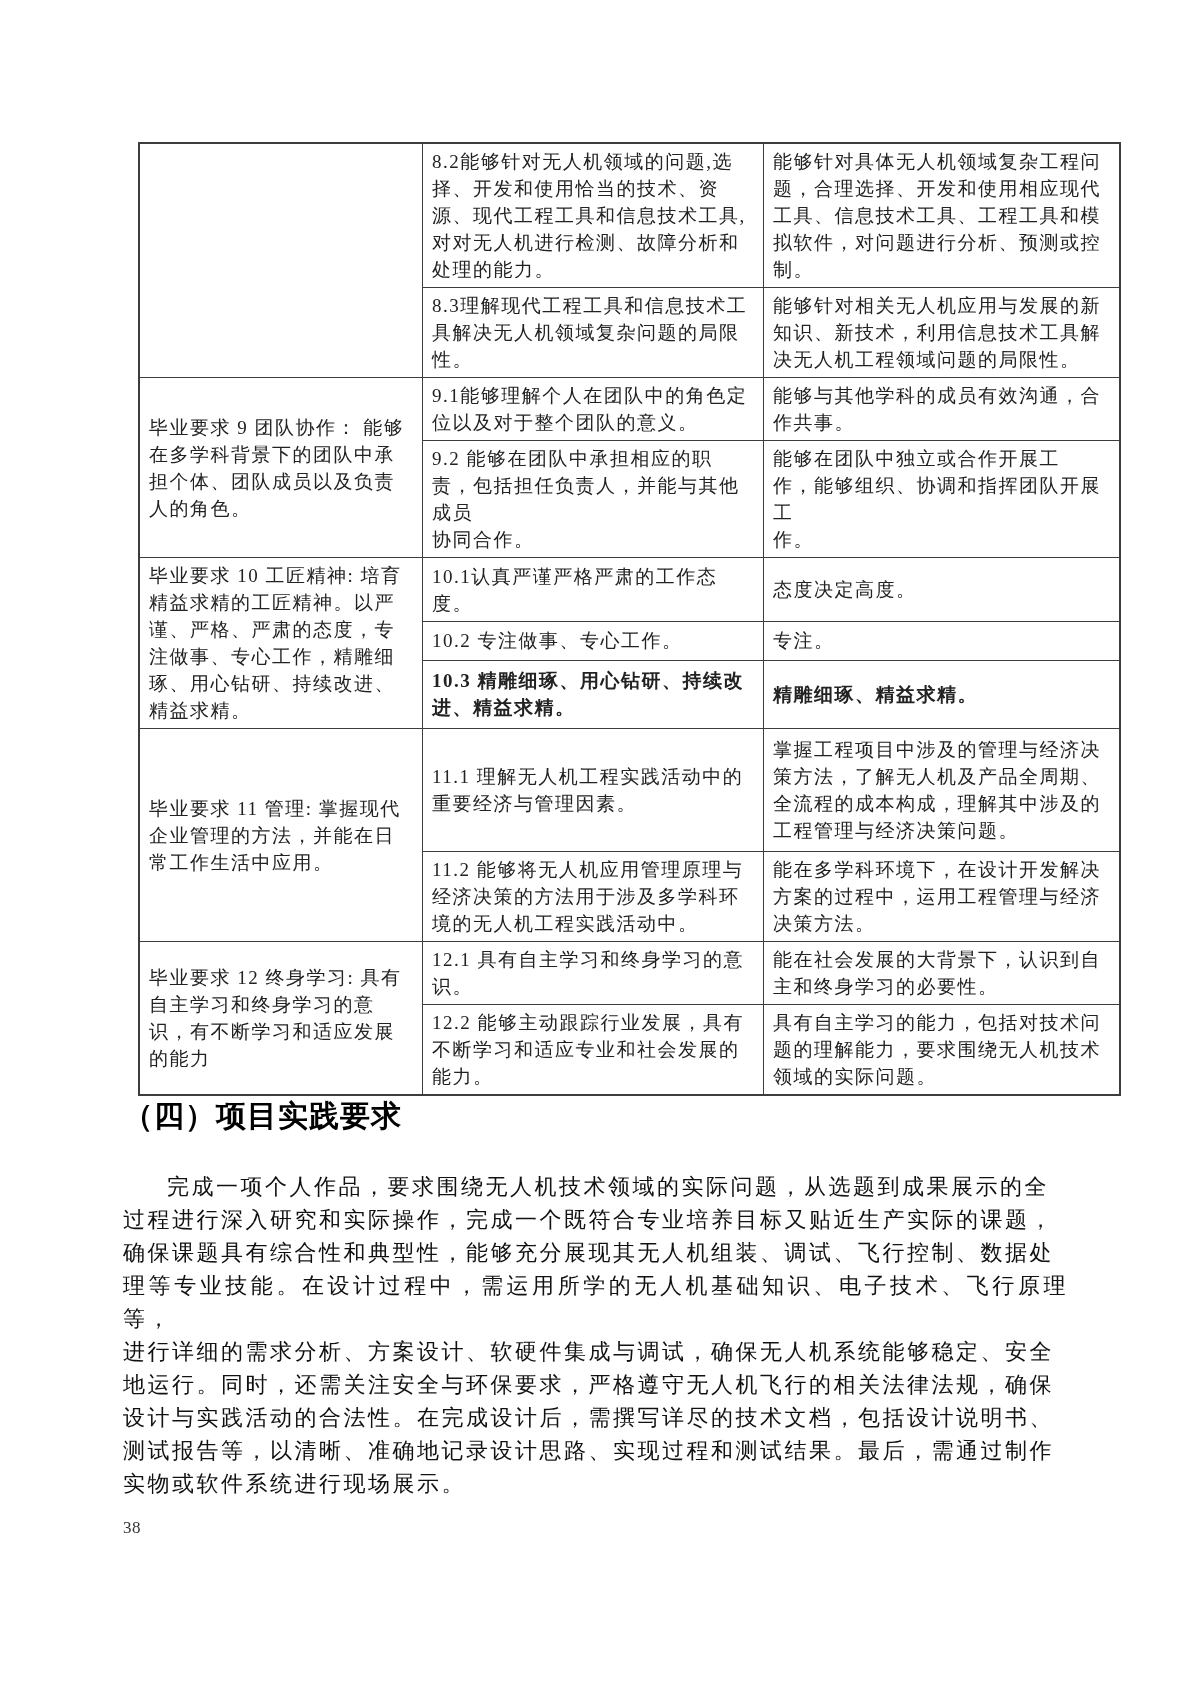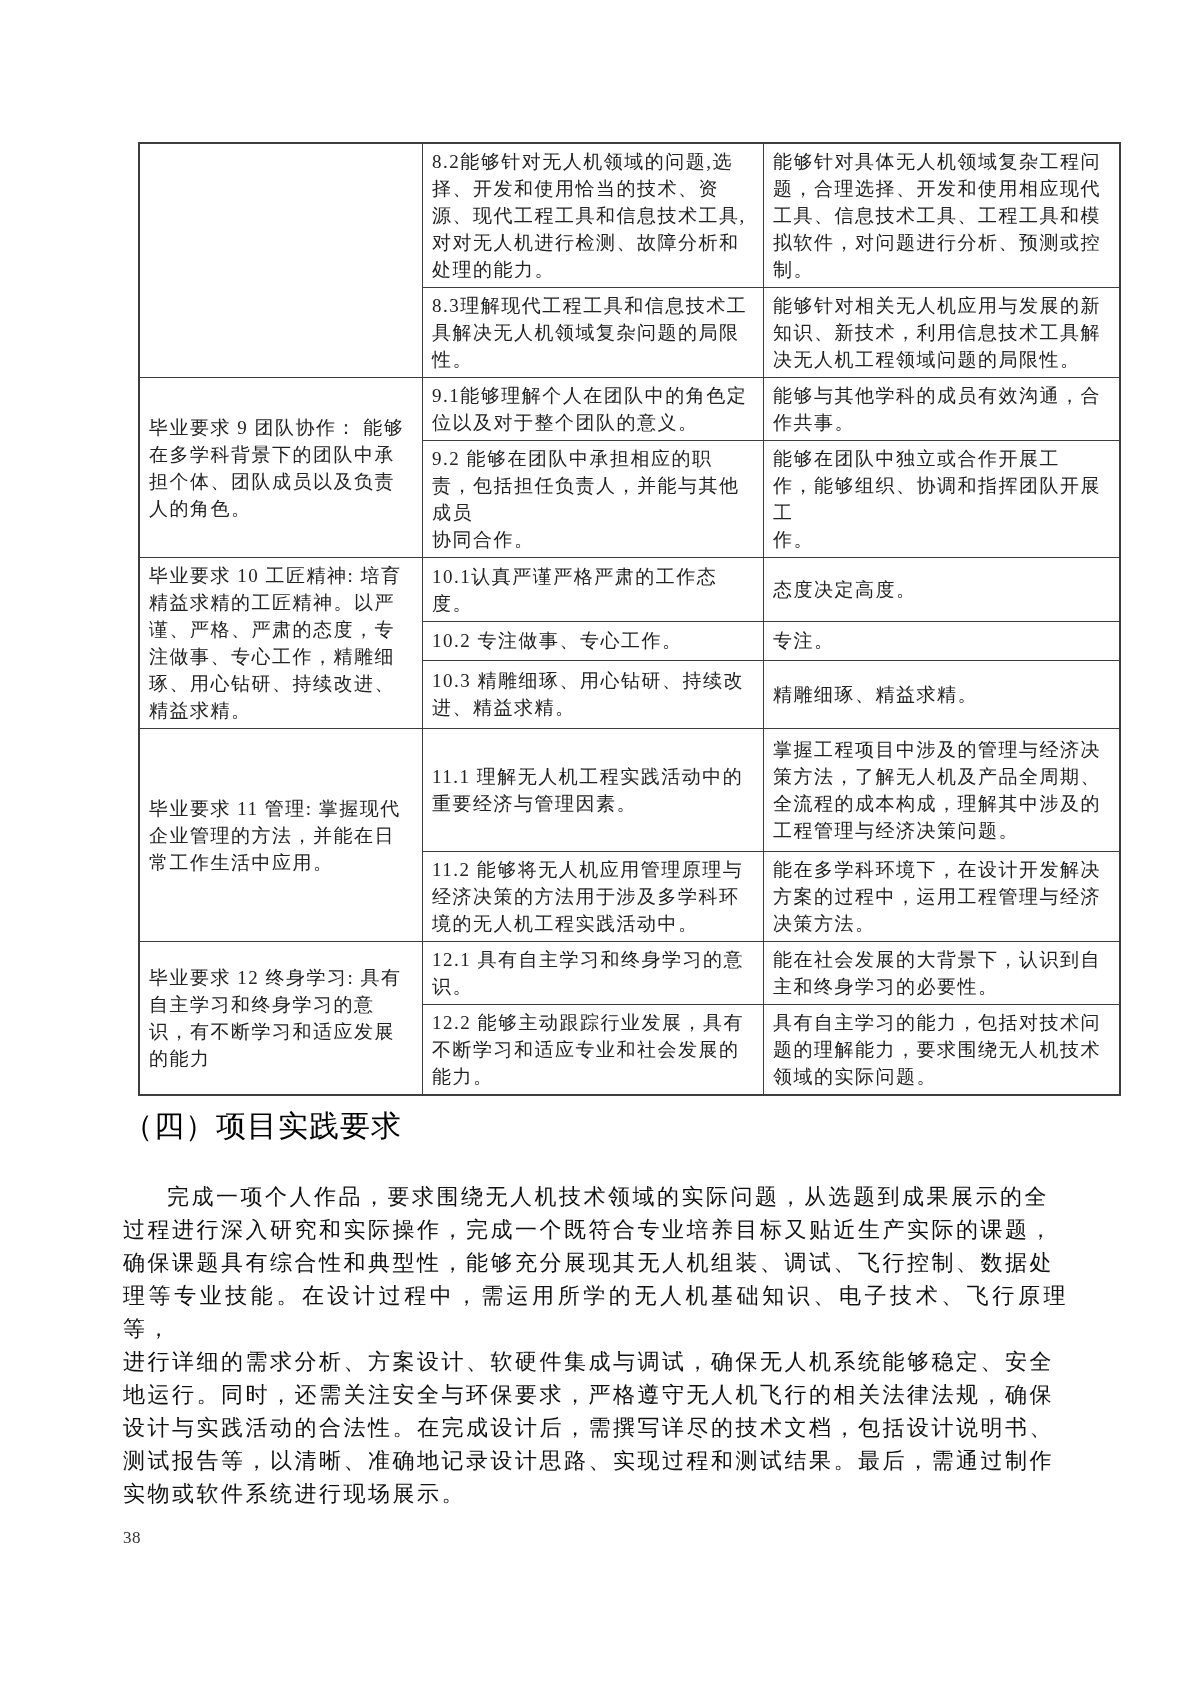--- a/index.html
+++ b/index.html
@@ -30,23 +30,23 @@
     line-height: 27px;
     letter-spacing: 1.5px;
     white-space: pre-line;
     word-break: break-all;
     color: #222;
   }
   td.c1 { width: 264px; font-size: 18px; line-height: 31px; letter-spacing: 0.5px; }
   td.c2 { width: 322px; }
   td.c3 { width: 337px; }
   .section-heading {
-    margin: 12px 0 0 0;
+    margin: 2px 0 0 0;
     font-family: "Liberation Sans", "DejaVu Sans", sans-serif;
-    font-weight: 400;
+    font-weight: 700;
     font-size: 30px;
     line-height: 36px;
     color: #000;
     letter-spacing: 1px;
   }
   .body-paragraph {
     margin: 36px 0 0 0;
     font-size: 22px;
     line-height: 33px;
     letter-spacing: 2.5px;
@@ -97,21 +97,21 @@
 
       <tr style="height:50px;">
         <td class="c1" rowspan="3">毕业要求 10 工匠精神: 培育精益求精的工匠精神。以严谨、严格、严肃的态度，专注做事、专心工作，精雕细琢、用心钻研、持续改进、精益求精。</td>
         <td class="c2">10.1认真严谨严格严肃的工作态度。</td>
         <td class="c3">态度决定高度。</td>
       </tr>
       <tr style="height:38px;">
         <td class="c2">10.2 专注做事、专心工作。</td>
         <td class="c3">专注。</td>
       </tr>
-      <tr style="height:67px;">
+      <tr style="height:67px;font-weight:bold;">
         <td class="c2">10.3 精雕细琢、用心钻研、持续改进、精益求精。</td>
         <td class="c3">精雕细琢、精益求精。</td>
       </tr>
 
       <tr style="height:123px;">
         <td class="c1" rowspan="2">毕业要求 11 管理: 掌握现代企业管理的方法，并能在日常工作生活中应用。</td>
         <td class="c2">11.1 理解无人机工程实践活动中的重要经济与管理因素。</td>
         <td class="c3">掌握工程项目中涉及的管理与经济决策方法，了解无人机及产品全周期、全流程的成本构成，理解其中涉及的工程管理与经济决策问题。</td>
       </tr>
       <tr style="height:90px;">

